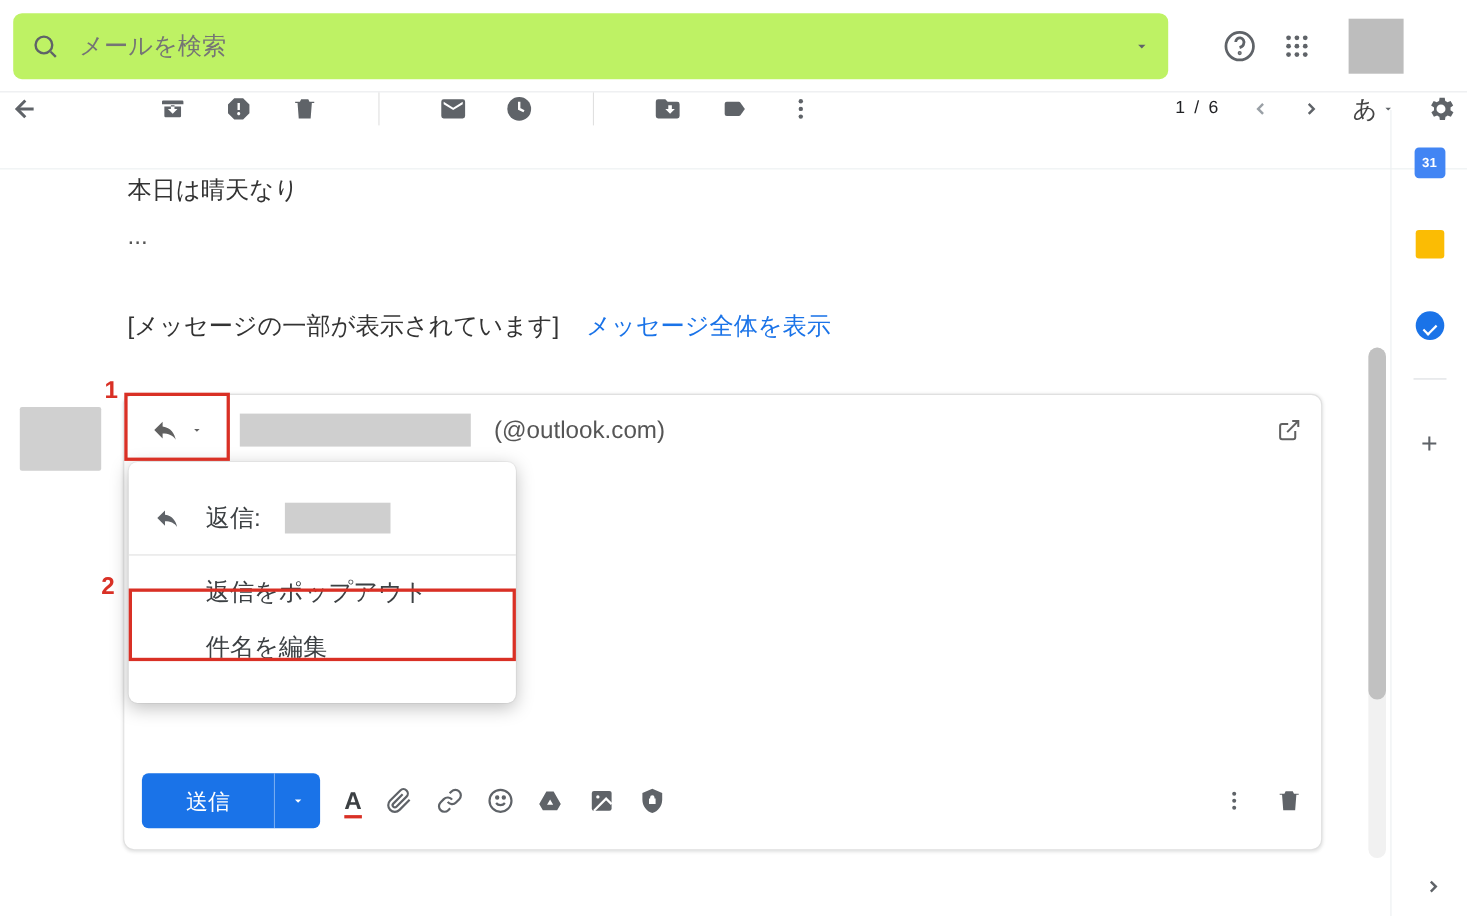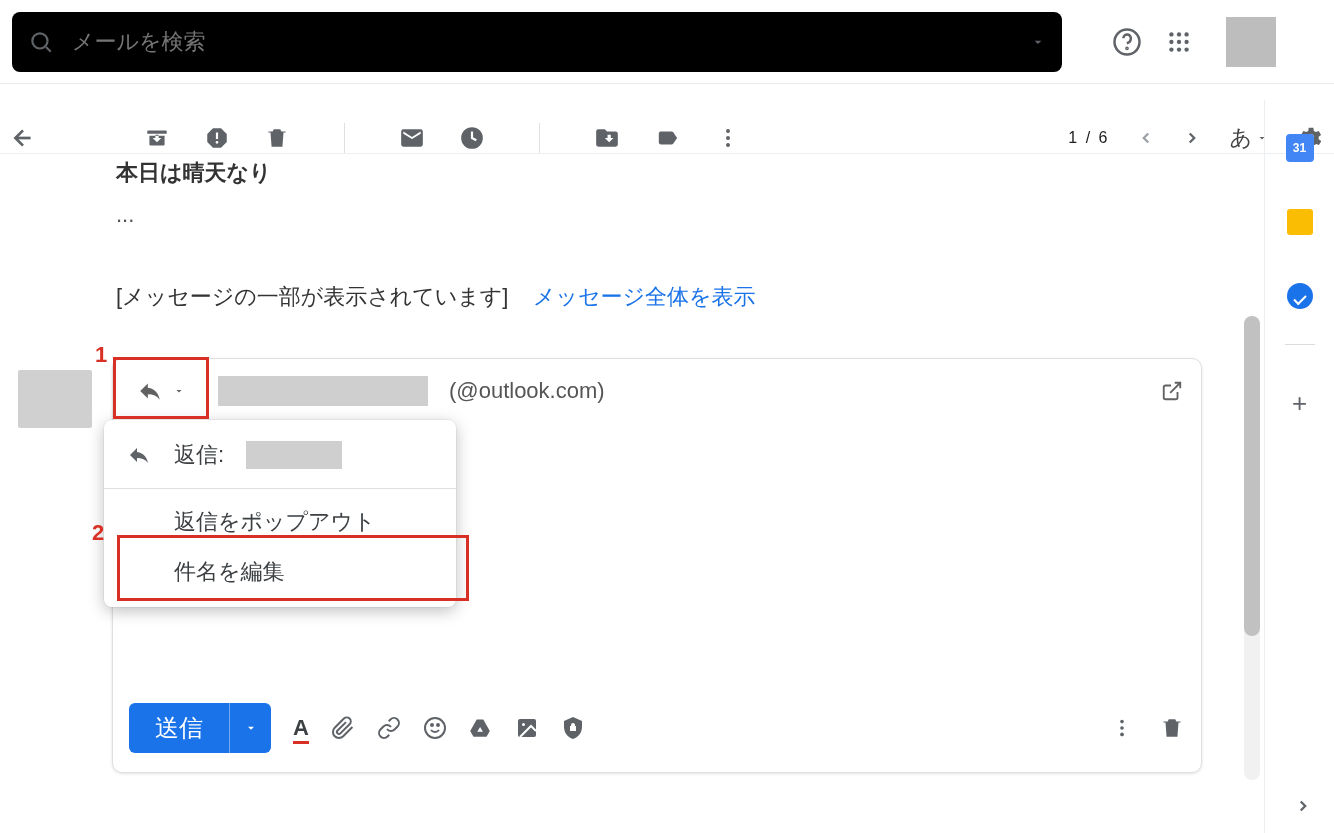--- a/index.html
+++ b/index.html
@@ -14,46 +14,46 @@
 .top-bar {
   display: flex;
   align-items: center;
   height: 84px;
   padding: 0 8px 0 8px;
   border-bottom: 1px solid #e8eaed;
 }
 .search-box {
   display: flex;
   align-items: center;
-  background: #000000;
+  background: #bef264;
   border-radius: 8px;
   height: 60px;
   width: 1050px;
   margin-left: 4px;
   padding: 0 16px;
 }
 .search-box .sicon { color: #5f6368; margin-right: 18px; }
 .search-box .placeholder { color: #757575; font-size: 22px; flex: 1; }
 .search-box .dropdown { color: #5f6368; }
 .top-right { display:flex; align-items:center; gap:24px; margin-left: 50px; }
 .icon-btn { color:#5f6368; cursor:pointer; display:flex; align-items:center; justify-content:center; }
 .avatar-sq { width:50px; height:50px; background:#bdbdbd; margin-left:10px; }
 
 .toolbar {
-  display:flex; align-items:flex-end; height:70px;
+  display:flex; align-items:flex-start; height:70px;
   padding: 0 10px; border-bottom: 1px solid #eceff1;
 }
 .toolbar .left { display:flex; align-items:center; gap:34px; }
 .toolbar .sep { width:1px; height:30px; background:#e0e0e0; margin: 0 20px; }
 .toolbar .right { margin-left:auto; display:flex; align-items:center; gap:28px; color:#5f6368; }
 .page-counter { font-size:16px; color:#202124; letter-spacing: 2px;}
 .lang { font-size:22px; color:#444; display:flex; align-items:center; gap:4px;}
 
 .mail-body { padding: 0 0 0 116px; font-size:22px; color:#333; }
-.mail-body .line1 { padding-top:4px;font-weight:bold; }
+.mail-body .line1 { padding-top:4px; }
 .mail-body .dots { margin-top:14px; color:#555; }
 .clipped { margin-top:54px; font-size:22px; }
 .clipped .link { color:#1a73e8; cursor:pointer; }
 
 .reply-area {
   position:absolute; left:112px; top:358px; width:1090px; height:415px;
   border:1px solid #e0e0e0; border-radius:10px; box-shadow: 0 1px 3px rgba(60,64,67,.15);
   background:#fff;
 }
 .avatar-left {
@@ -80,45 +80,45 @@
 .anno2 {
   position:absolute; left:117px; top:535px; width:352px; height:66px;
   border:3px solid #d93025; z-index:30; pointer-events:none;
 }
 .anno2-label {
   position:absolute; left:92px; top:520px; color:#d93025; font-weight:bold; font-size:22px; z-index:31;
 }
 
 
 .reply-menu {
-  position:absolute; left:104px; top:420px; width:352px;
+  position:absolute; left:117px; top:420px; width:352px;
   background:#fff; border-radius:8px;
   box-shadow: 0 4px 16px rgba(0,0,0,.25), 0 0 0 1px rgba(0,0,0,.04);
-  z-index:20; padding: 10px 0;
+  z-index:20; padding: 26px 0;
 }
 .menu-item {
   display:flex; align-items:center; height:50px; padding:0 20px 0 22px;
   font-size:22px; color:#3c4043; cursor:pointer; gap:22px;
 }
 .menu-item .micon { width:26px; display:flex; justify-content:center; color:#5f6368;}
 .menu-item .redact { width:96px; height:28px; background:#cfcfcf; }
 .menu-divider { height:1px; background:#e0e0e0; margin:8px 0; }
 .menu-item.noicon { padding-left:70px; }
 .underline-red { border-bottom:3px solid #d93025; padding-bottom:1px; font-weight:bold;}
 
 
 .send-row {
   position:absolute; left:16px; bottom:14px; right:16px; height:60px;
   display:flex; align-items:center;
 }
 .send-btn {
   display:flex; align-items:center; background:#1a73e8; color:#fff;
   border-radius:6px; height:50px; overflow:hidden;
 }
-.send-btn .label { padding:0 26px; font-size:24px; height:100%; display:flex; align-items:center;}
+.send-btn .label { padding:0 40px; font-size:20px; height:100%; display:flex; align-items:center;}
 .send-btn .split { border-left:1px solid rgba(255,255,255,.4); width:42px; height:100%; display:flex; align-items:center; justify-content:center;}
 .compose-icons { display:flex; align-items:center; gap:22px; margin-left:22px; color:#5f6368;}
 .compose-icons .cbtn { cursor:pointer; }
 .compose-right { margin-left:auto; display:flex; align-items:center; gap:26px; color:#5f6368;}
 
 
 .side-panel {
   position:absolute; right:0; top:100px; width:70px; bottom:0;
   border-left:1px solid #eceff1;
   display:flex; flex-direction:column; align-items:center; gap:42px; padding-top:32px;

